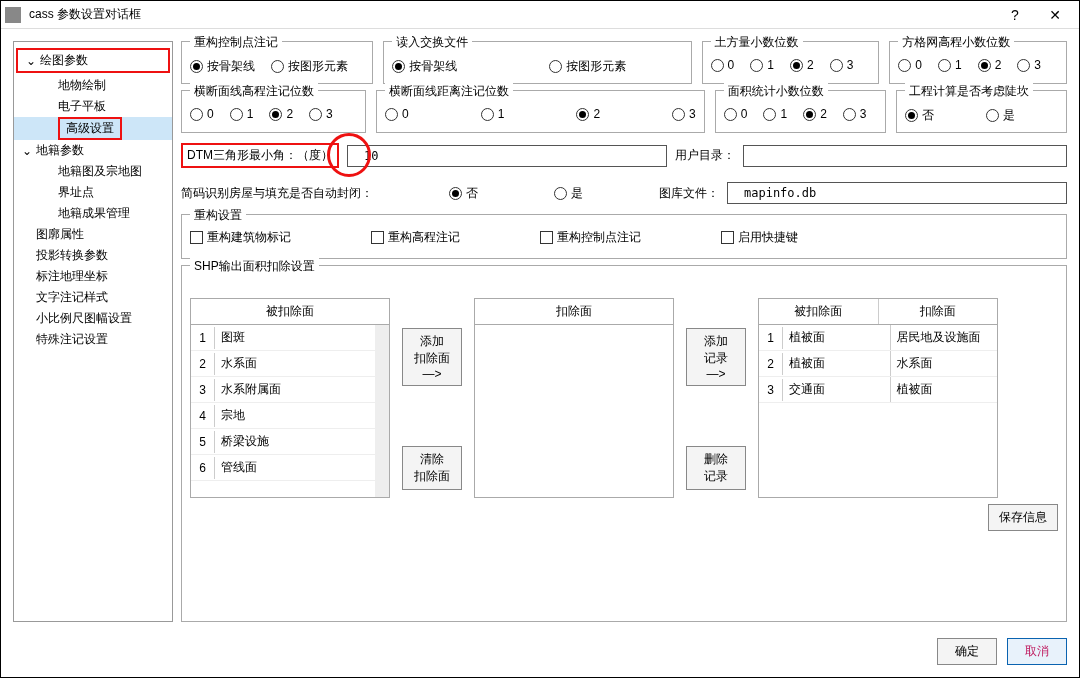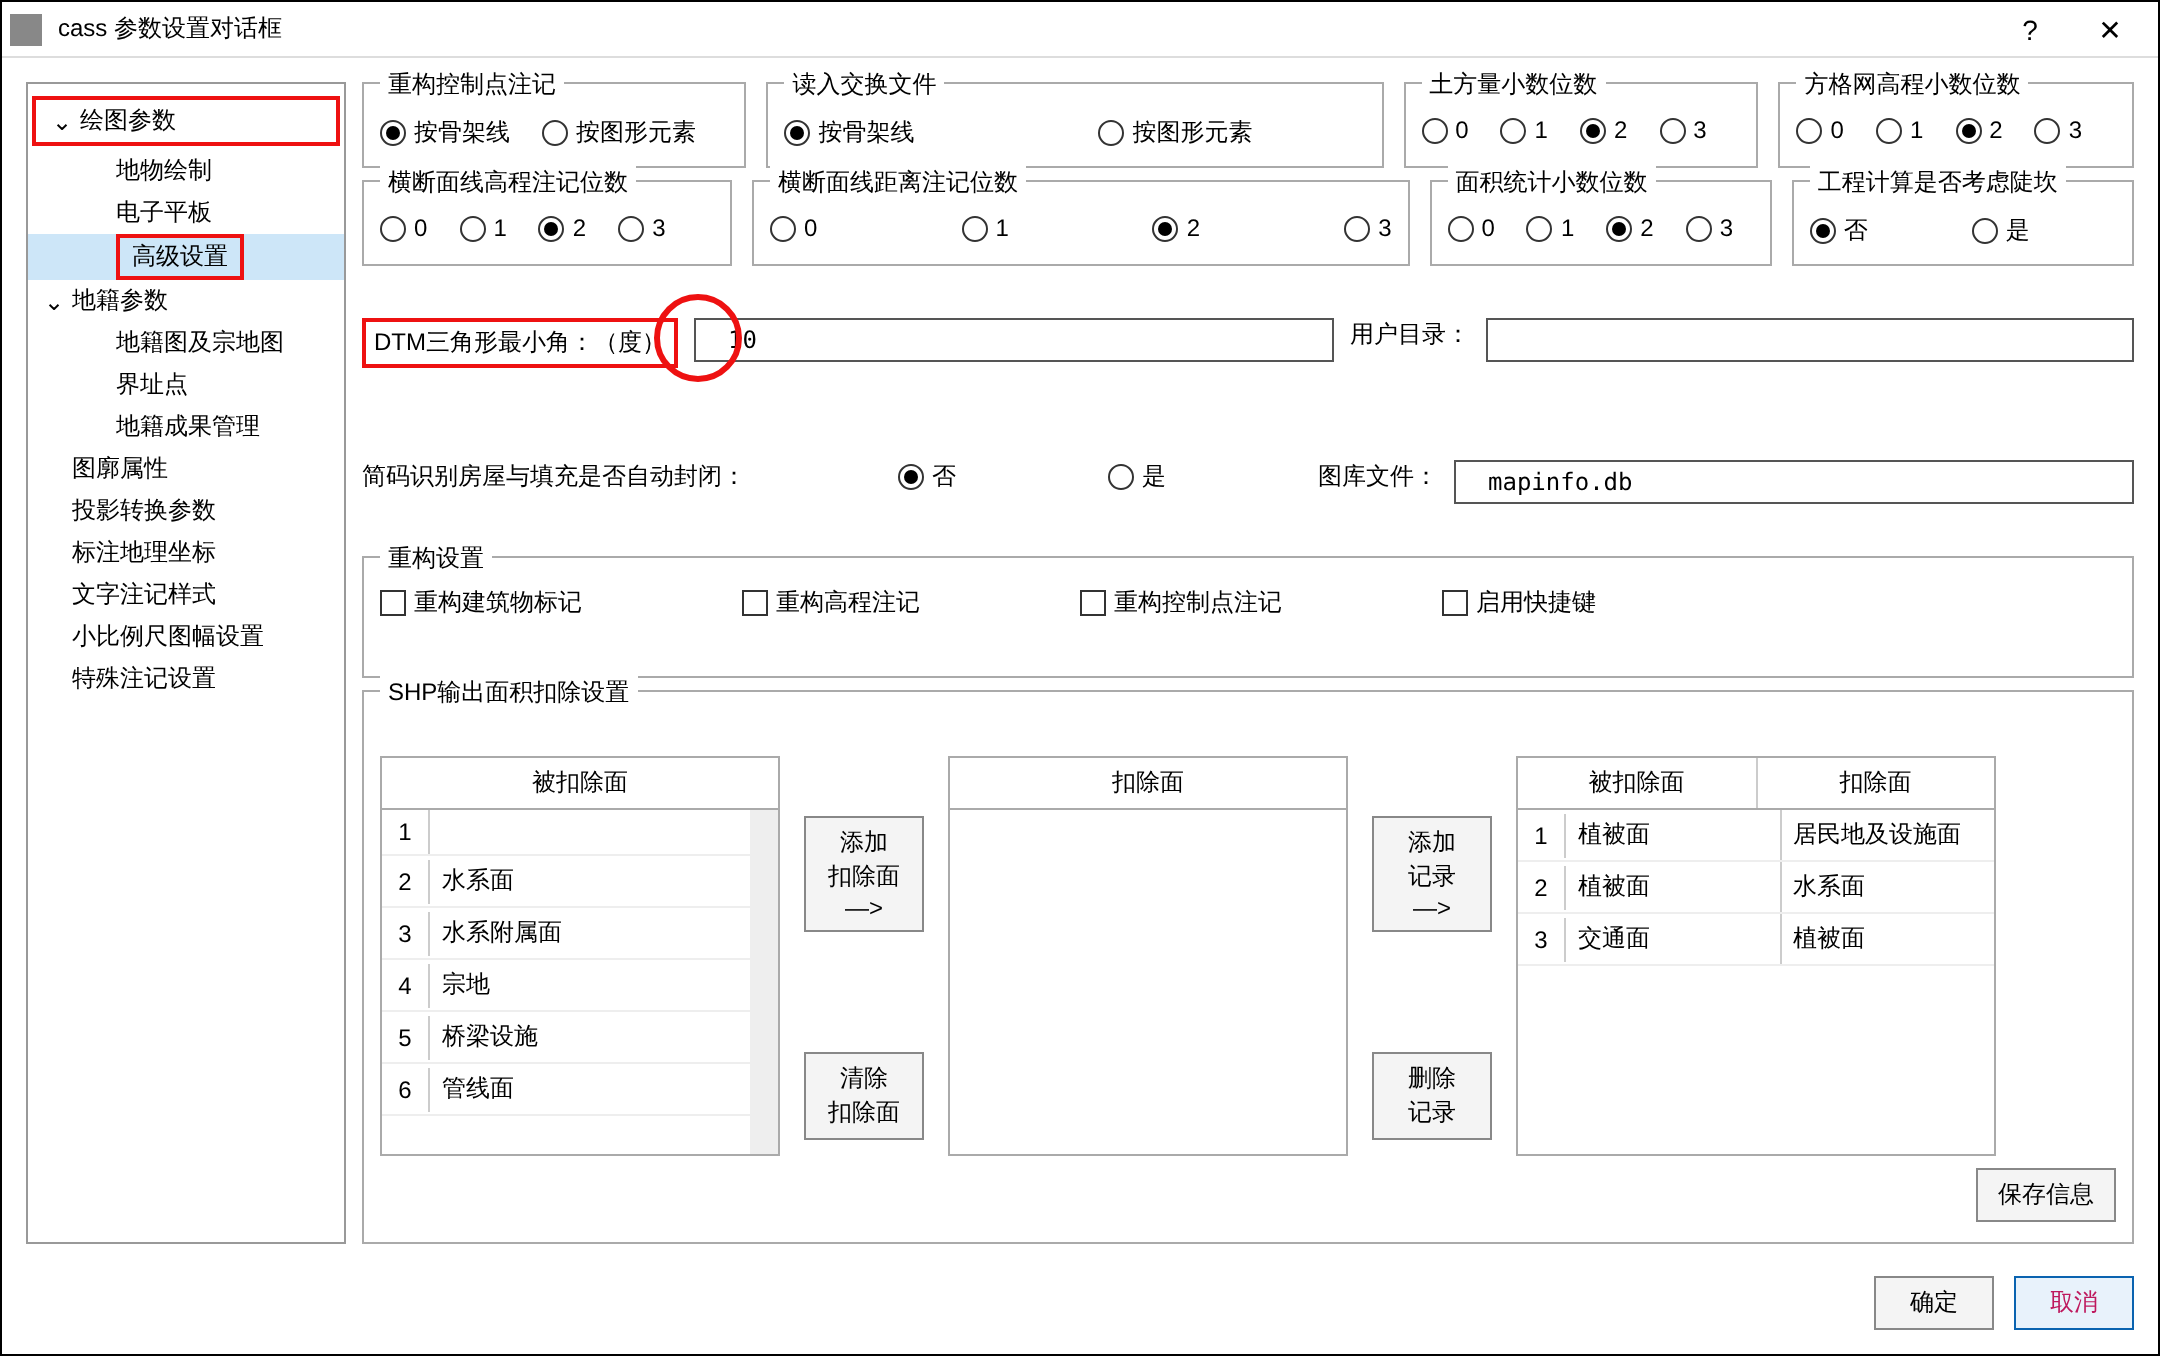--- a/index.html
+++ b/index.html
@@ -18,21 +18,21 @@
 .selected { background: #cde6f8; }
 .hl-red { border: 2px solid #e11; }
 .main { flex: 1; display: flex; flex-direction: column; gap: 6px; }
 .row { display: flex; gap: 10px; }
 .group { border: 1px solid #aaa; padding: 6px 8px 8px; position: relative; flex: 1; }
 .group-title { position: absolute; top: -8px; left: 8px; background: #fff; padding: 0 4px; }
 .radios { display: flex; align-items: center; gap: 16px; margin-top: 10px; }
 .radio { display: inline-flex; align-items: center; gap: 4px; cursor: pointer; }
 .rdot { width: 13px; height: 13px; border: 1px solid #333; border-radius: 50%; display: inline-flex; align-items: center; justify-content: center; }
 .rdot.on::after { content: ""; width: 7px; height: 7px; background: #000; border-radius: 50%; }
-.inline-row { display: flex; align-items: flex-start; gap: 8px; margin: 20px 0; }
+.inline-row { display: flex; align-items: center; gap: 8px; margin: 4px 0; }
 .tf { border: 1px solid #555; height: 22px; padding: 0 16px; background: #fff; font-family: monospace; }
 .cb { display: inline-flex; align-items: center; gap: 4px; cursor: pointer; }
 .cbox { width: 13px; height: 13px; border: 1px solid #333; display: inline-block; }
 .btn { border: 1px solid #888; background: #f4f4f4; padding: 4px 10px; text-align: center; cursor: pointer; min-width: 60px; }
 .btn-primary { border: 1px solid #0a63b0; color: #be185d; background: #e8f2fb; }
 .group-full { border: 1px solid #aaa; padding: 8px; position: relative; }
 .table { border: 1px solid #aaa; width: 200px; height: 200px; overflow: hidden; display: flex; flex-direction: column; }
 .table-wide { width: 240px; }
 .theader { display: flex; border-bottom: 1px solid #aaa; }
 .theader > div { padding: 4px 6px; border-right: 1px solid #ccc; text-align: center; flex: 1; }
@@ -300,20 +300,21 @@
         <div style="display:flex; gap:12px; margin-top:24px; align-items:flex-start;">
 
           <div class="table">
             <div class="theader">
                 <div>被扣除面</div>
               </div>
             <div class="list-wrap">
               <div class="list-rows" id="t1-rows">
                   <div class="trow">
                     <div class="idx">1</div>
+                    <div class="cell">图斑</div>
                   </div>
                   <div class="trow">
                     <div class="idx">2</div>
                     <div class="cell">水系面</div>
                   </div>
                   <div class="trow">
                     <div class="idx">3</div>
                     <div class="cell">水系附属面</div>
                   </div>
                   <div class="trow">

